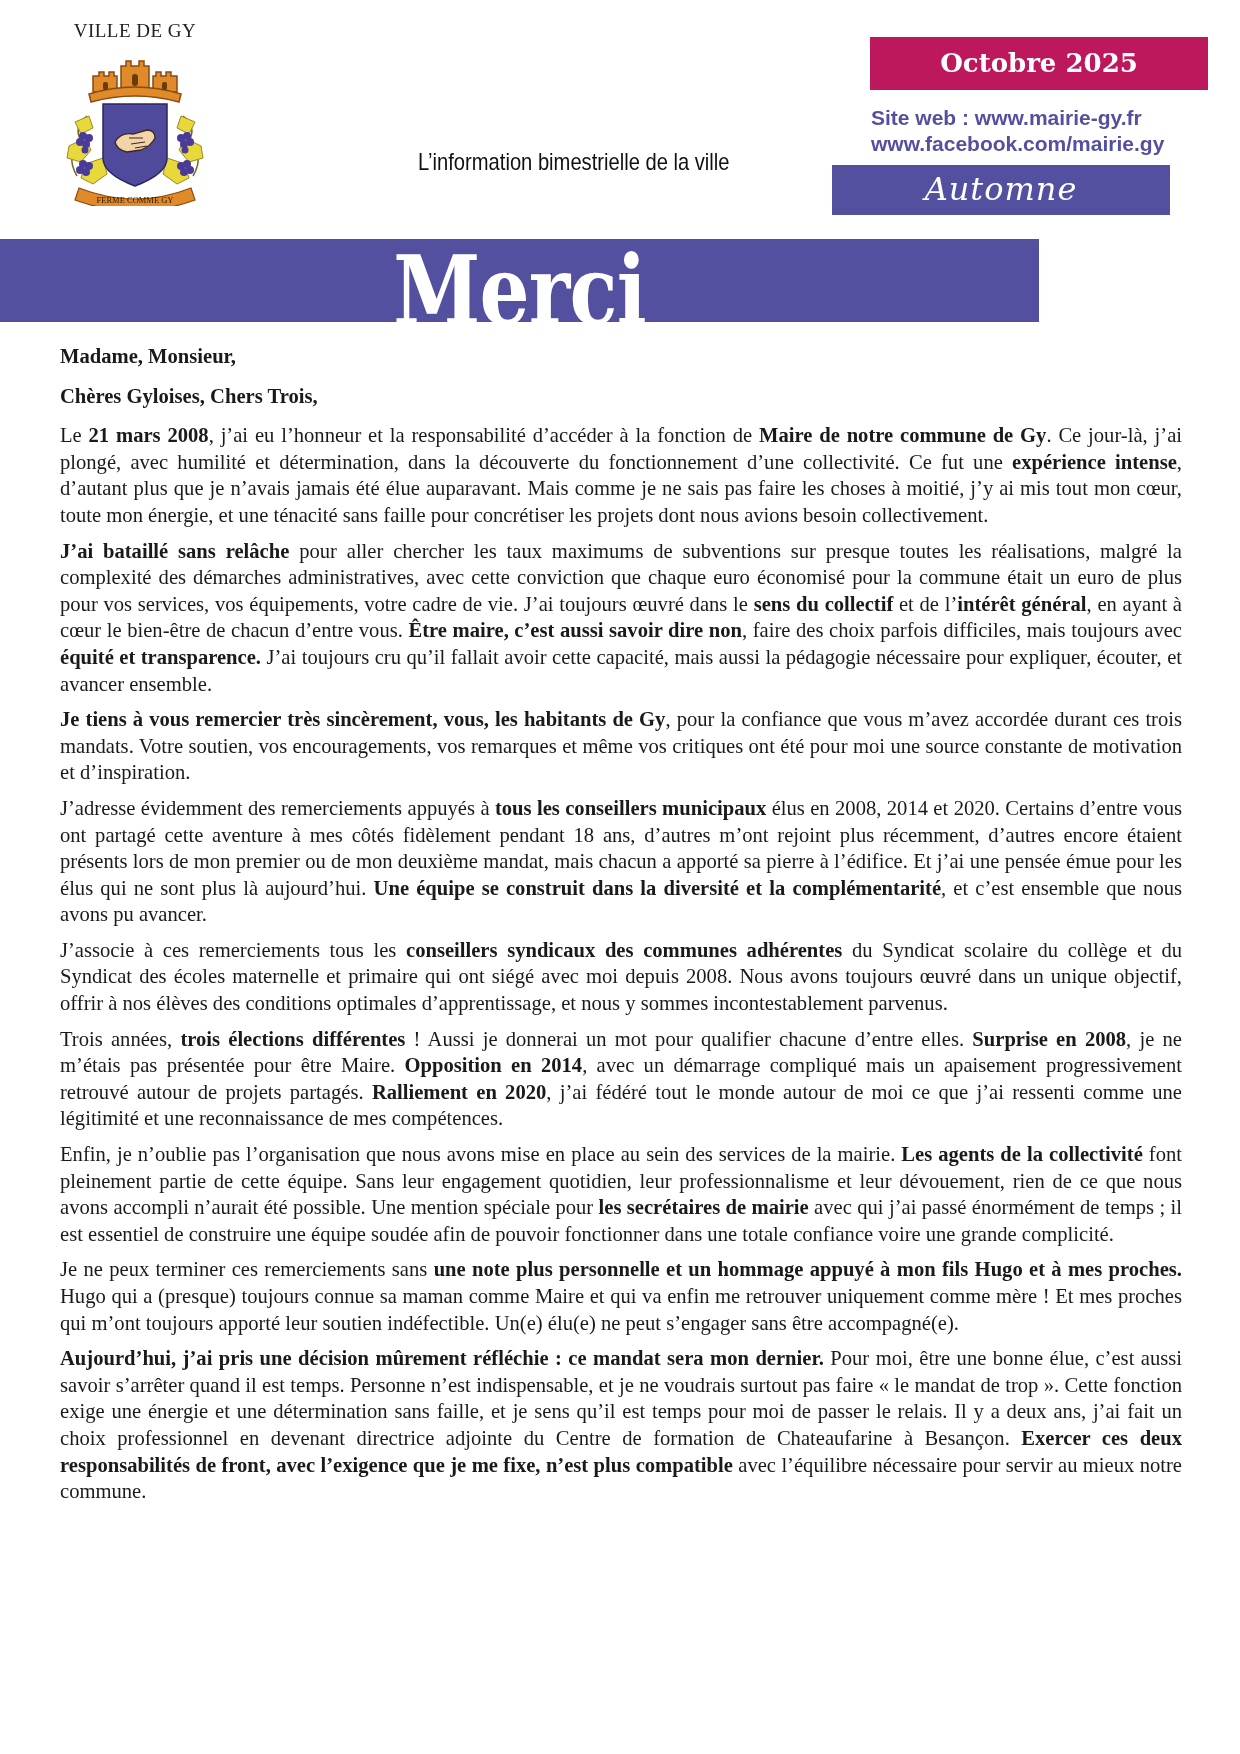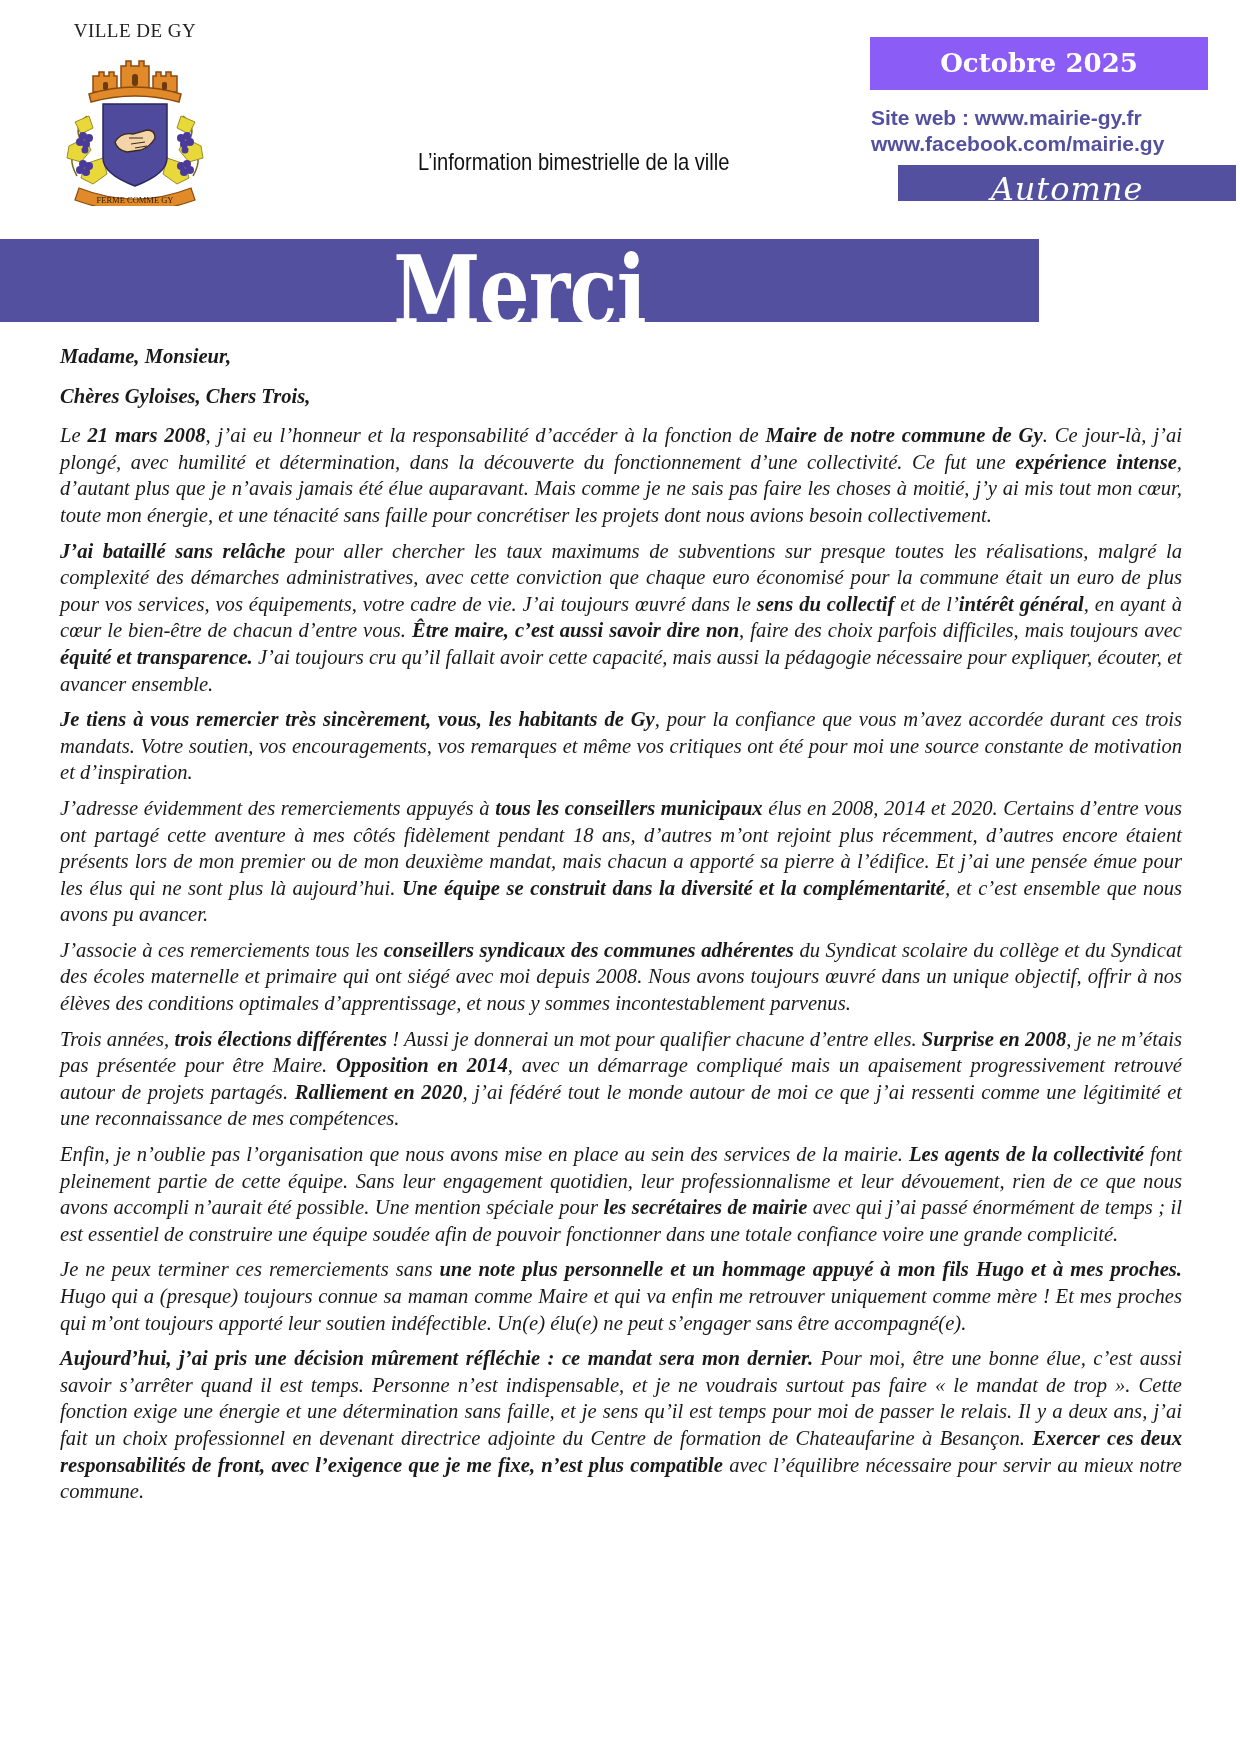--- a/index.html
+++ b/index.html
@@ -7,31 +7,31 @@
 
   
   .crest { position: absolute; left: 55px; top: 20px; width: 160px; height: 185px; }
   .crest-title { position: absolute; left: 0; top: 0; width: 160px; text-align: center; font-family: "Liberation Serif", serif; font-size: 19px; letter-spacing: 0.5px; color: #222; }
   .crest svg { position: absolute; left: 0; top: 26px; }
 
   .masthead { position: absolute; left: 258px; top: 38px; width: 560px; height: 140px; }
   .masthead-title { position: absolute; left: 0; top: 0; font-family: "DejaVu Serif", "Liberation Serif", serif; font-weight: bold; font-size: 112px; line-height: 112px; color: #5450a0; letter-spacing: -2px; white-space: nowrap; }
   .masthead-sub { position: absolute; left: 160px; top: 110px; font-family: "Liberation Sans", sans-serif; font-size: 24px; color: #111; transform: scaleX(0.84); transform-origin: left top; white-space: nowrap; }
 
-  .date-box { position: absolute; left: 870px; top: 37px; width: 338px; height: 53px; background: #8b5cf6; color: #fff; text-align: center; font-family: "DejaVu Serif", serif; font-weight: bold; font-size: 26px; line-height: 53px; }
+  .date-box { position: absolute; left: 870px; top: 37px; width: 338px; height: 53px; background: #be185d; color: #fff; text-align: center; font-family: "DejaVu Serif", serif; font-weight: bold; font-size: 26px; line-height: 53px; }
   .links { position: absolute; left: 871px; top: 105px; font-family: "Liberation Sans", sans-serif; font-weight: bold; font-size: 21px; line-height: 26px; color: #5450a0; }
   .link { display: block; white-space: nowrap; }
-  .season-box { position: absolute; left: 898px; top: 165px; width: 338px; height: 36px; background: #5450a0; color: #fff; text-align: center; font-family: "DejaVu Serif", serif; font-style: italic; font-size: 32px; line-height: 48px; letter-spacing: 1px; }
+  .season-box { position: absolute; left: 832px; top: 165px; width: 338px; height: 50px; background: #5450a0; color: #fff; text-align: center; font-family: "DejaVu Serif", serif; font-style: italic; font-size: 32px; line-height: 48px; letter-spacing: 1px; }
 
   
   .banner { position: absolute; left: 0; top: 239px; width: 1039px; height: 83px; background: #5450a0; overflow: hidden; }
   .banner-title { position: absolute; left: 0; right: 0; top: 2px; text-align: center; color: #fff; font-family: "DejaVu Serif", serif; font-weight: bold; font-size: 96px; line-height: 100px; transform: scaleX(0.82); letter-spacing: -1px; }
 
   
-  .letter { position: absolute; left: 60px; top: 343px; width: 1122px; font-family: "Liberation Serif", serif; font-size: 20.6px; line-height: 26.6px; color: #1a1a1a; font-style: italic; }
+  .letter { position: absolute; left: 60px; top: 343px; width: 1122px; font-family: "Liberation Serif", serif; font-size: 20.6px; line-height: 26.6px; color: #1a1a1a; }
   .letter p { margin: 0 0 9px 0; text-align: justify; }
   .letter p.salutation { font-weight: bold; margin-bottom: 13px; }
   .letter b { font-weight: bold; }
 </style>
 </head>
 <body>
 
 <div class="crest">
   <div class="crest-title">VILLE DE GY</div>
   <svg width="160" height="160" viewBox="0 0 160 160">

